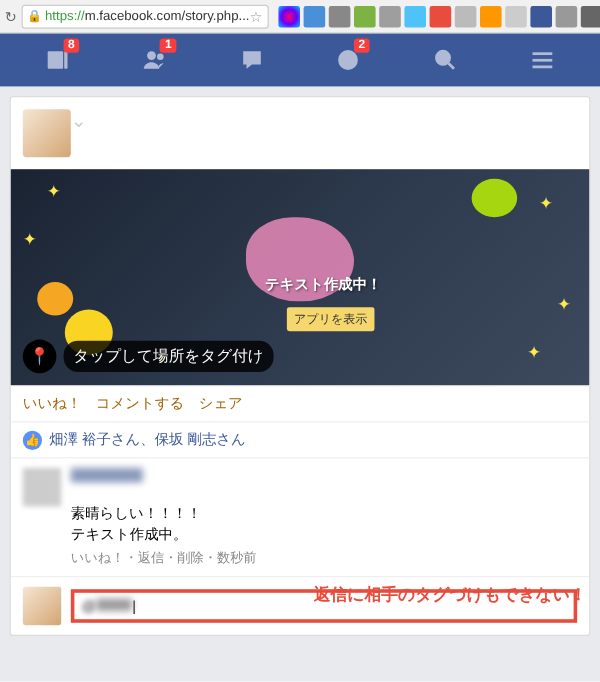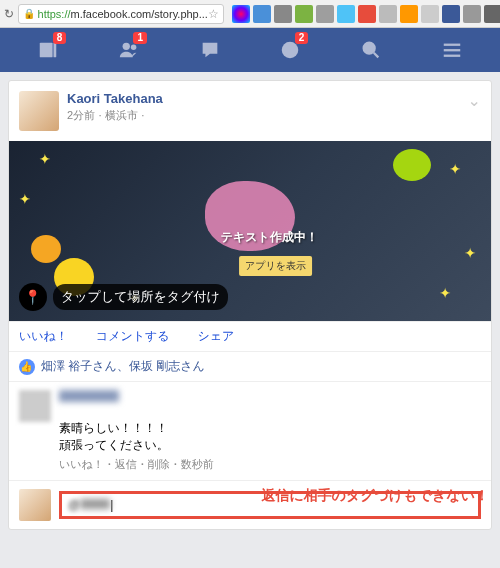--- a/index.html
+++ b/index.html
@@ -29,21 +29,21 @@
 .monster{position:absolute;border-radius:50%}
 .green-m{width:38px;height:32px;background:#a5d610;top:8px;right:60px}
 .yellow-m{width:40px;height:38px;background:#f9d423;bottom:25px;left:45px}
 .orange-m{width:30px;height:28px;background:#f5a623;bottom:58px;left:22px}
 .pink-blob{position:absolute;width:90px;height:70px;background:#e888b8;border-radius:45% 55% 50% 50%;top:40px;left:50%;transform:translateX(-50%);opacity:0.85}
 .img-text{position:absolute;color:#fff;font-weight:bold;font-size:12px;text-shadow:1px 1px 2px rgba(0,0,0,.6)}
 .img-btn{position:absolute;background:#f5d76e;color:#333;font-size:10px;padding:3px 6px;border-radius:2px;bottom:45px;left:50%;transform:translateX(-15%)}
 .tag-loc{position:absolute;bottom:10px;left:10px;display:flex;align-items:center;gap:6px}
 .loc-pin{width:28px;height:28px;background:#000;border-radius:50%;display:flex;align-items:center;justify-content:center;color:#fff;font-size:14px}
 .loc-label{background:rgba(0,0,0,.8);color:#fff;font-size:13px;padding:4px 8px;border-radius:12px}
-.action-bar{display:flex;border-top:1px solid #eee;padding:6px 10px;gap:28px;font-size:12px;color:#1d4ed8}
+.action-bar{display:flex;border-top:1px solid #eee;padding:6px 10px;gap:12px;font-size:12px;color:#a16207}
 .action-item{cursor:pointer}
 .likes-row{display:flex;align-items:center;padding:6px 10px;border-top:1px solid #eee;font-size:12px;color:#3b5998}
 .like-circle{width:16px;height:16px;background:#5890ff;border-radius:50%;display:flex;align-items:center;justify-content:center;color:#fff;font-size:10px;margin-right:6px}
 .comment{display:flex;padding:8px 10px;border-top:1px solid #eee;gap:8px}
 .comment-avatar{width:32px;height:32px;background:#ccc;filter:blur(2px)}
 .comment-body{flex:1;font-size:12px}
 .commenter-name{color:#3b5998;font-weight:bold;filter:blur(3px);display:inline-block;width:60px;background:#8899bb;height:12px}
 .comment-text{margin-top:15px;line-height:1.4}
 .comment-actions{color:#888;font-size:11px;margin-top:3px}
 .reply-box{display:flex;padding:8px 10px;border-top:1px solid #eee;gap:8px;align-items:center;position:relative}
@@ -120,24 +120,20 @@
         <rect x="3" y="5" width="18" height="2.5"></rect>
         <rect x="3" y="11" width="18" height="2.5"></rect>
         <rect x="3" y="17" width="18" height="2.5"></rect>
       </svg>
   </div>
 </div>
 
 <div class="post">
   <div class="post-header">
     <div class="avatar"></div>
-    <div class="post-meta">
-      <div class="author-name">Kaori Takehana</div>
-      <div class="post-time">2分前 · 横浜市 ·</div>
-    </div>
     <div class="chevron">⌄</div>
   </div>
   <div class="post-image">
     <span class="sparkle" style="top:10px;left:30px">✦</span>
     <span class="sparkle" style="top:50px;left:10px">✦</span>
     <span class="sparkle" style="bottom:15px;left:120px">✦</span>
     <span class="sparkle" style="top:20px;right:30px">✦</span>
     <span class="sparkle" style="bottom:20px;right:40px">✦</span>
     <span class="sparkle" style="bottom:60px;right:15px">✦</span>
     <div class="monster orange-m"></div>
@@ -159,21 +155,21 @@
   <div class="likes-row">
     <span class="like-circle">👍</span>
     <span>畑澤 裕子さん、保坂 剛志さん</span>
   </div>
   <div class="comment">
     <div class="comment-avatar"></div>
     <div class="comment-body">
       <span class="commenter-name"></span>
       <div class="comment-text">
         <span>素晴らしい！！！！</span><br>
-        <span>頑張ってください。</span>
+        <span>テキスト作成中。</span>
       </div>
       <div class="comment-actions">いいね！・返信・削除・数秒前</div>
     </div>
   </div>
   <div class="reply-box">
     <div class="reply-avatar"></div>
     <div class="reply-input-wrap">
       <div class="reply-input"><span class="reply-input-content">@</span><span style="filter:blur(3px);background:#999;display:inline-block;width:30px;height:10px"></span>|</div>
     </div>
     <div class="annotation">返信に相手のタグづけもできない！</div>

